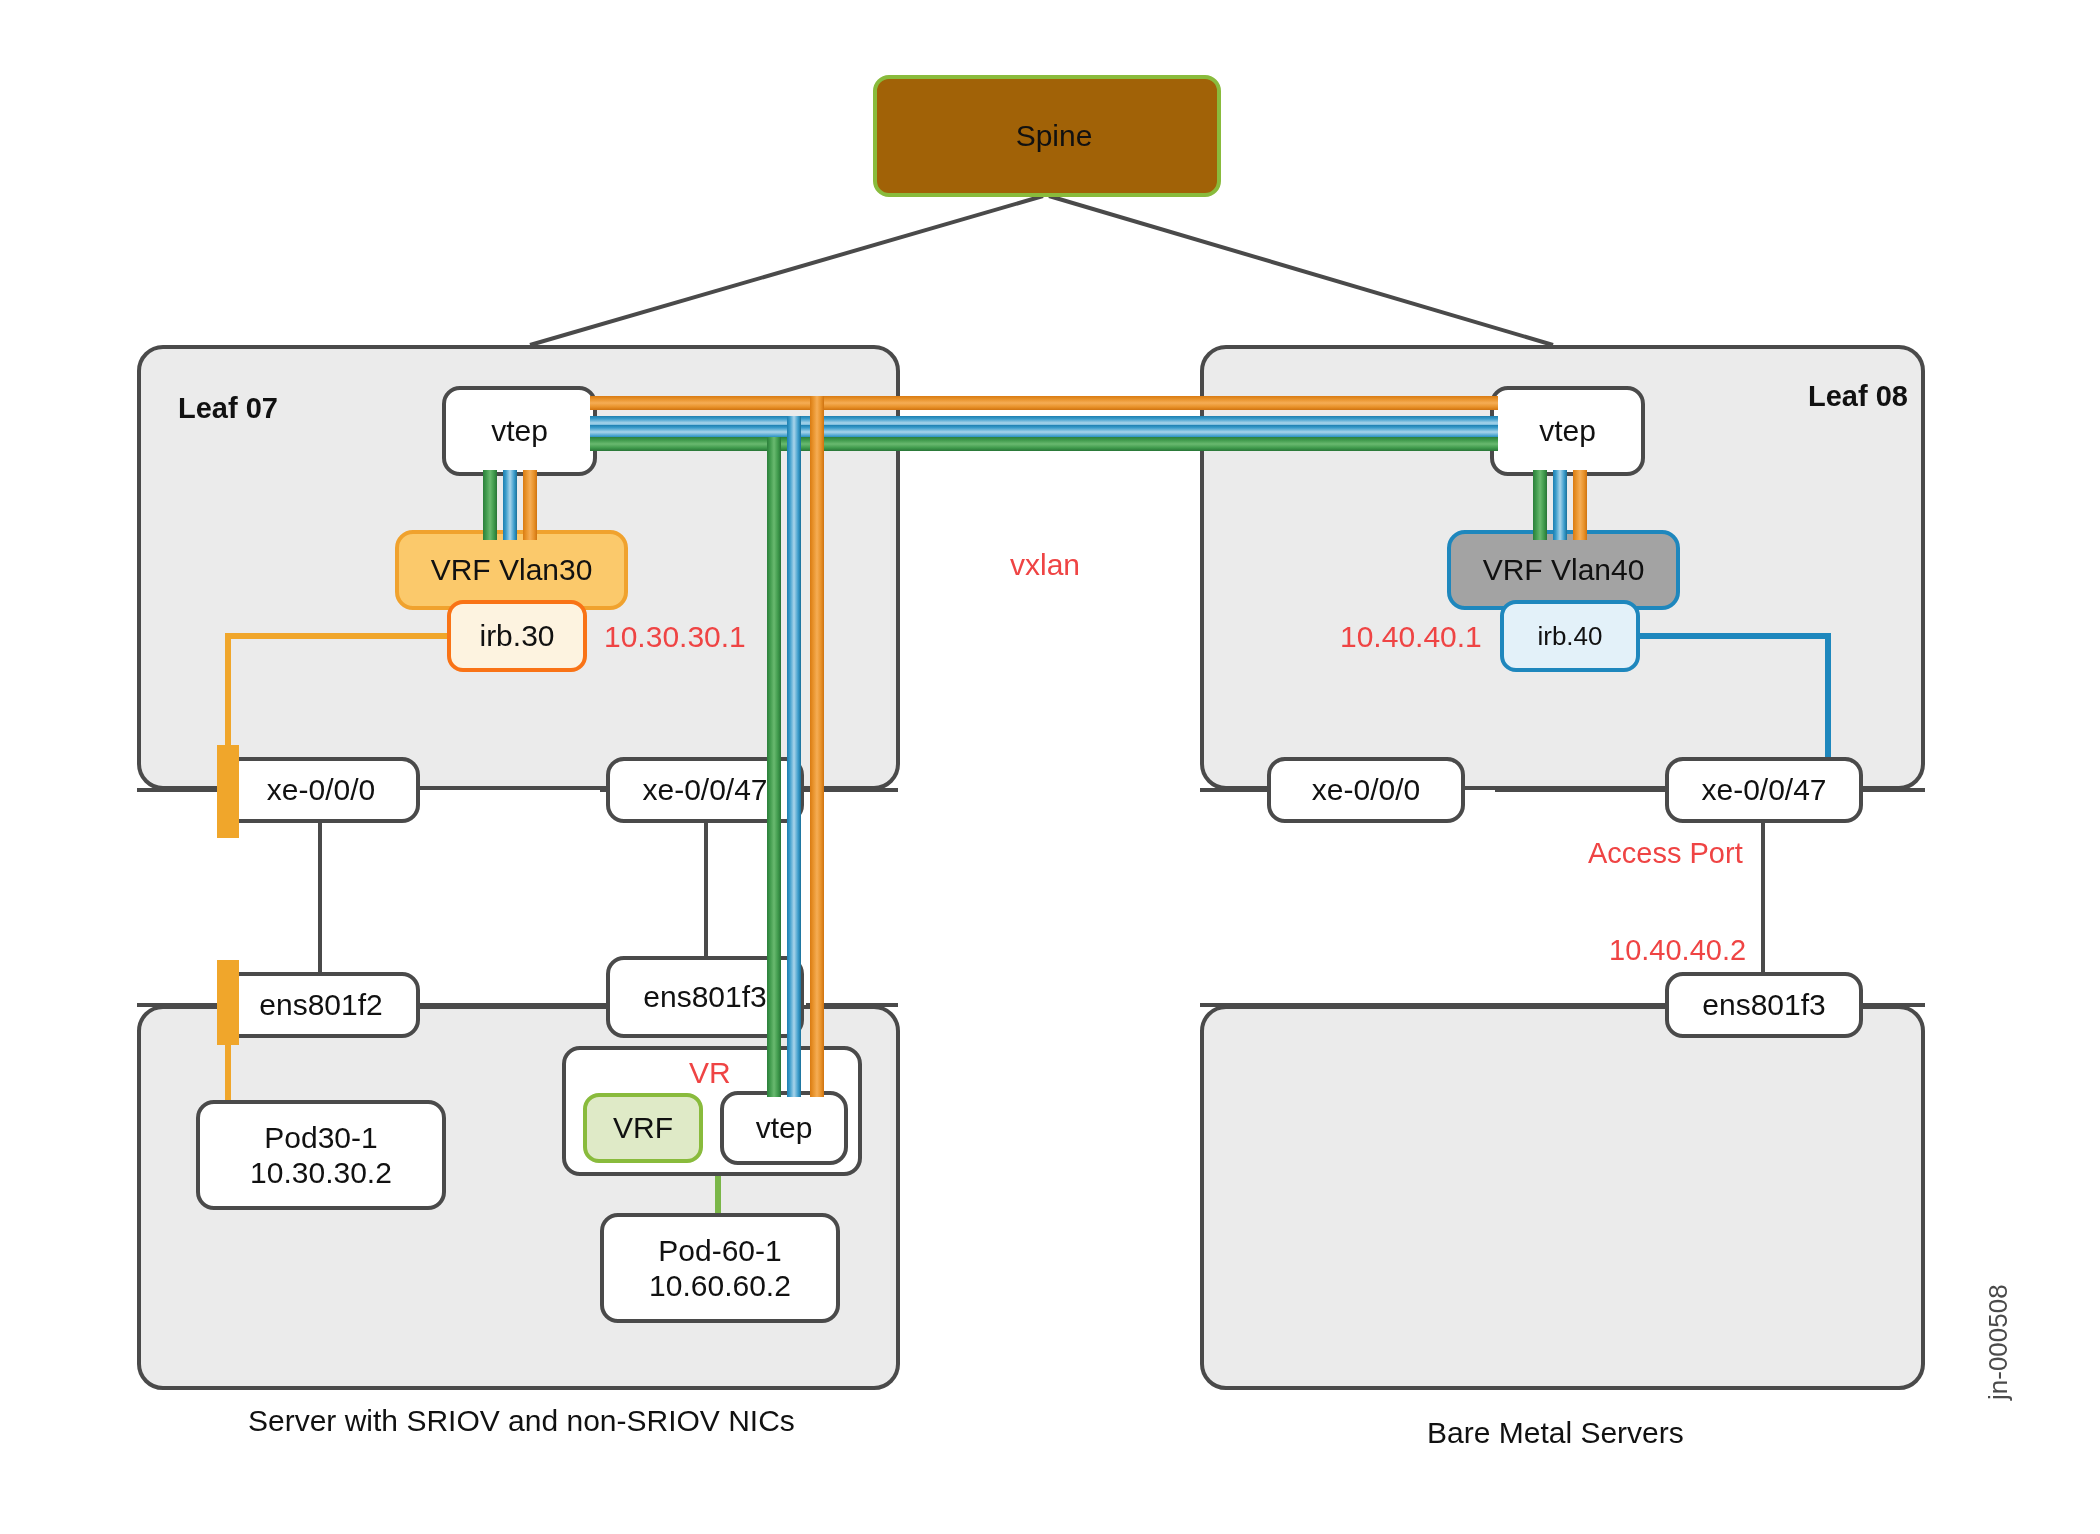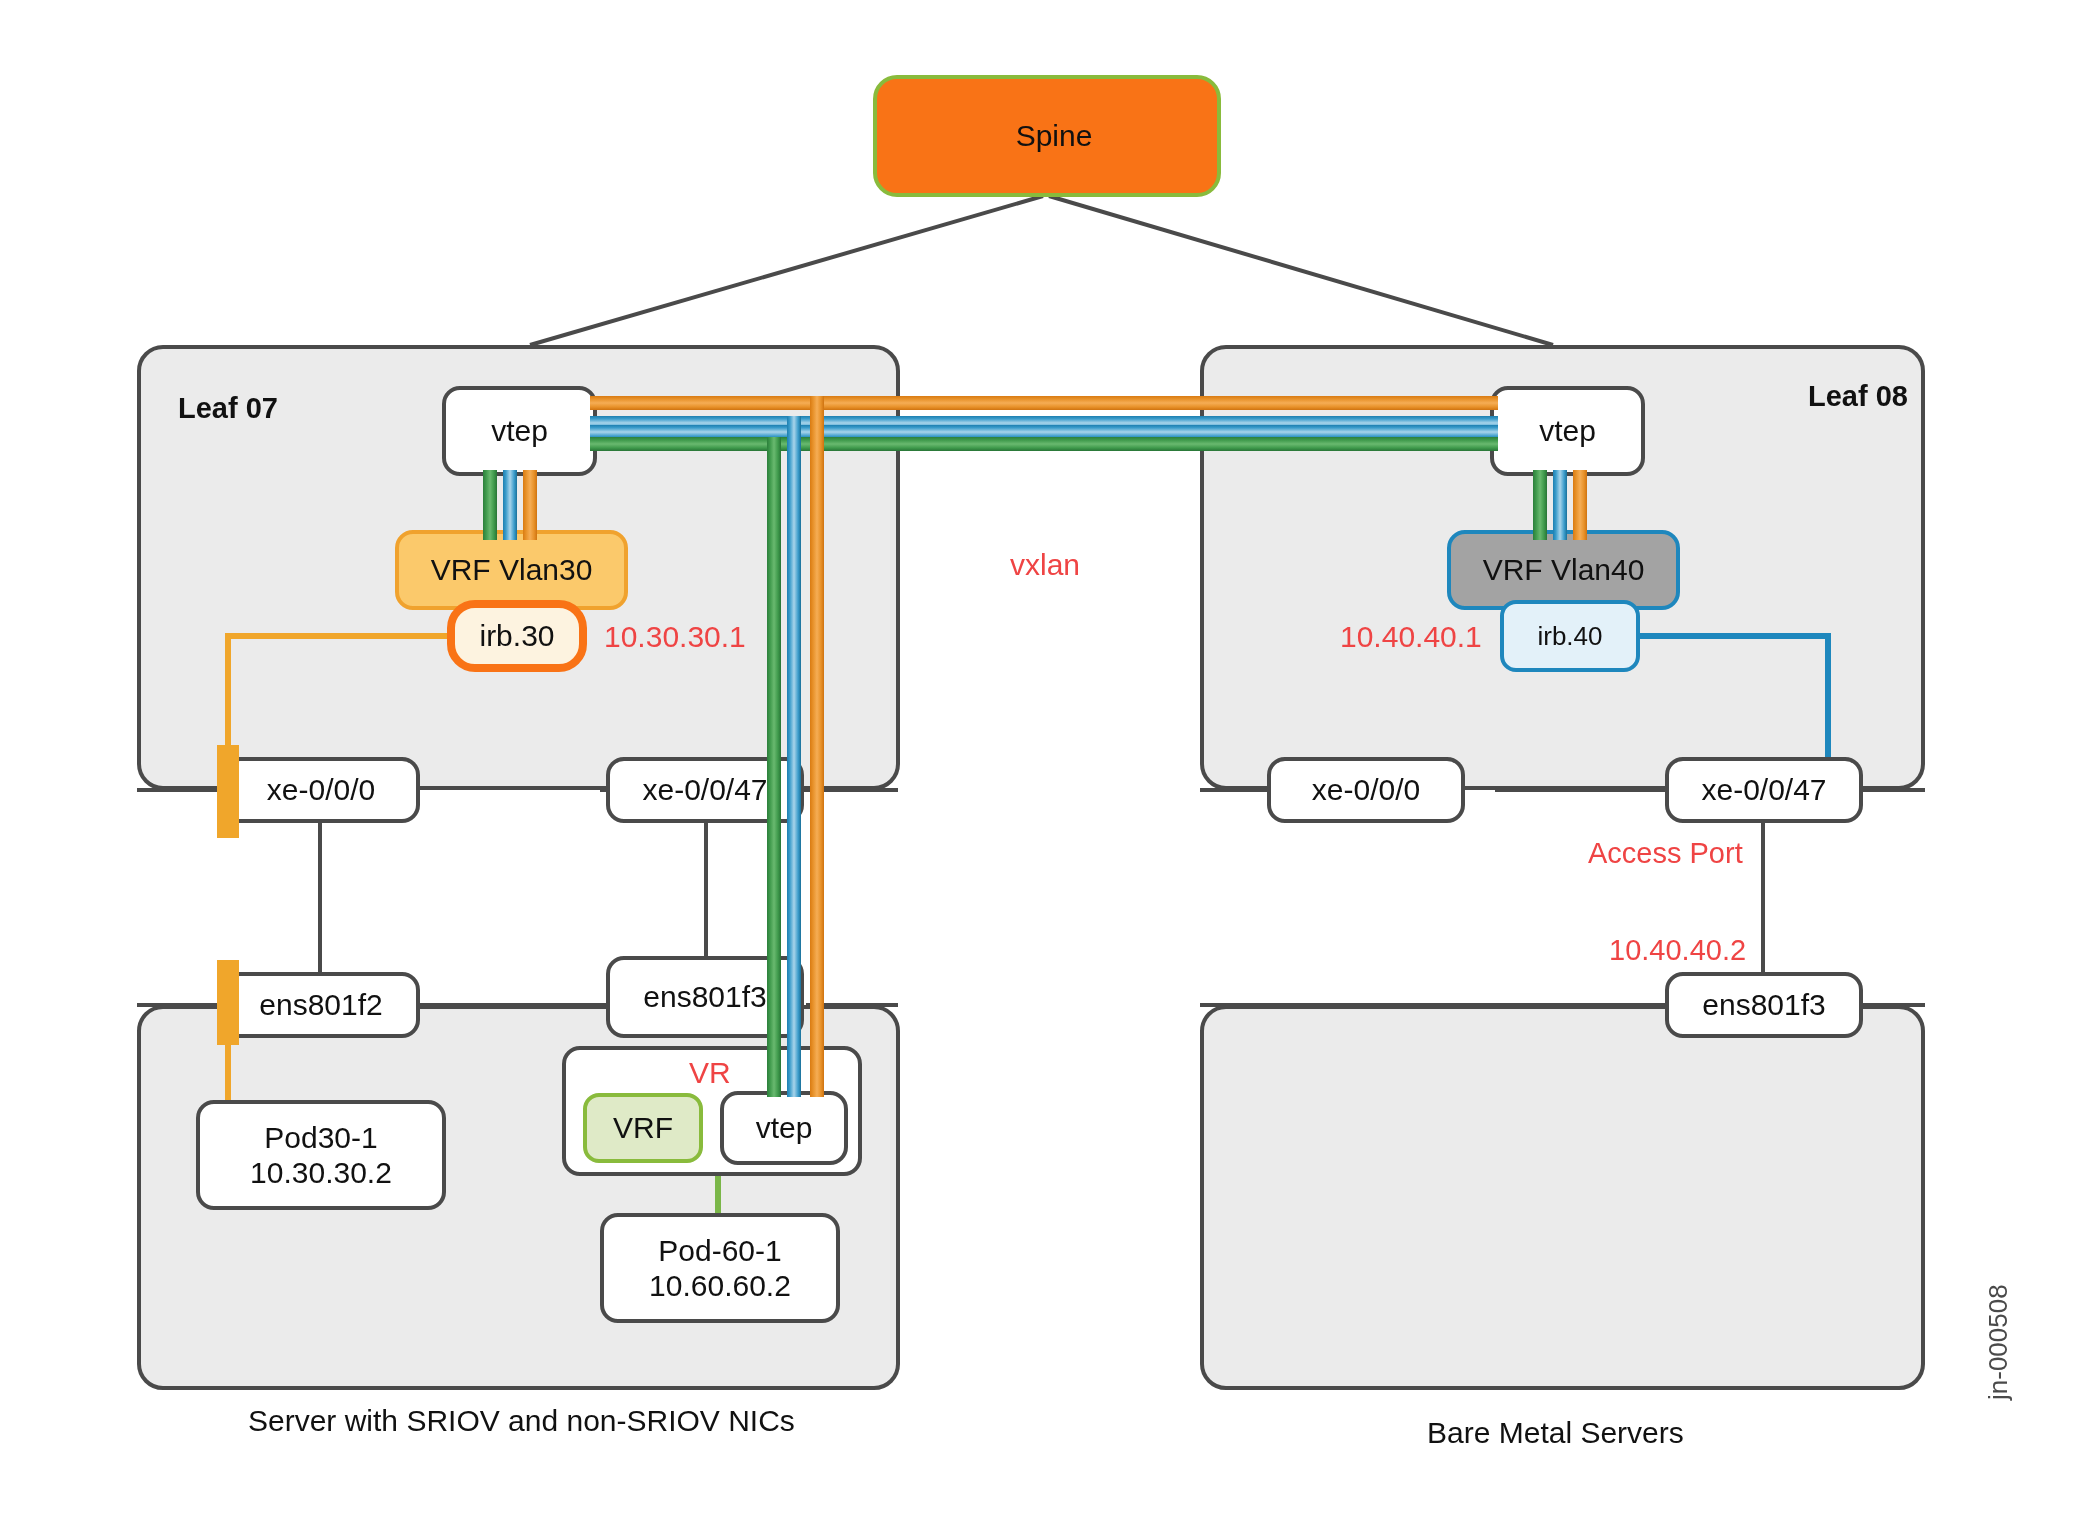--- a/index.html
+++ b/index.html
@@ -45,42 +45,42 @@
     border-radius: 26px;
     z-index: 3;
   }
   .box-white {
     background: #ffffff;
     border: 4px solid #4a4a4a;
     border-radius: 18px;
     z-index: 6;
   }
   .box-spine {
-    background: #f97316;
+    background: #a16207;
     border: 4px solid #89bb3c;
-    border-radius: 24px;
+    border-radius: 16px;
     z-index: 6;
     padding-left: 14px;
   }
   .box-vrf-green {
     background: #dfeac7;
     border: 4px solid #89bb3c;
     border-radius: 16px;
     z-index: 8;
   }
   .box-vrf-orange {
     background: #fbc96b;
     border: 4px solid #f0a22e;
     border-radius: 18px;
     z-index: 5;
   }
   .box-irb-orange {
     background: #fdf3e0;
-    border: 8px solid #f97316;
-    border-radius: 28px;
+    border: 4px solid #f97316;
+    border-radius: 16px;
     z-index: 7;
   }
   .box-vrf-blue {
     background: #a3a3a3;
     border: 4px solid #1e87bd;
     border-radius: 18px;
     z-index: 5;
   }
   .box-irb-blue {
     background: #e3f1f9;

